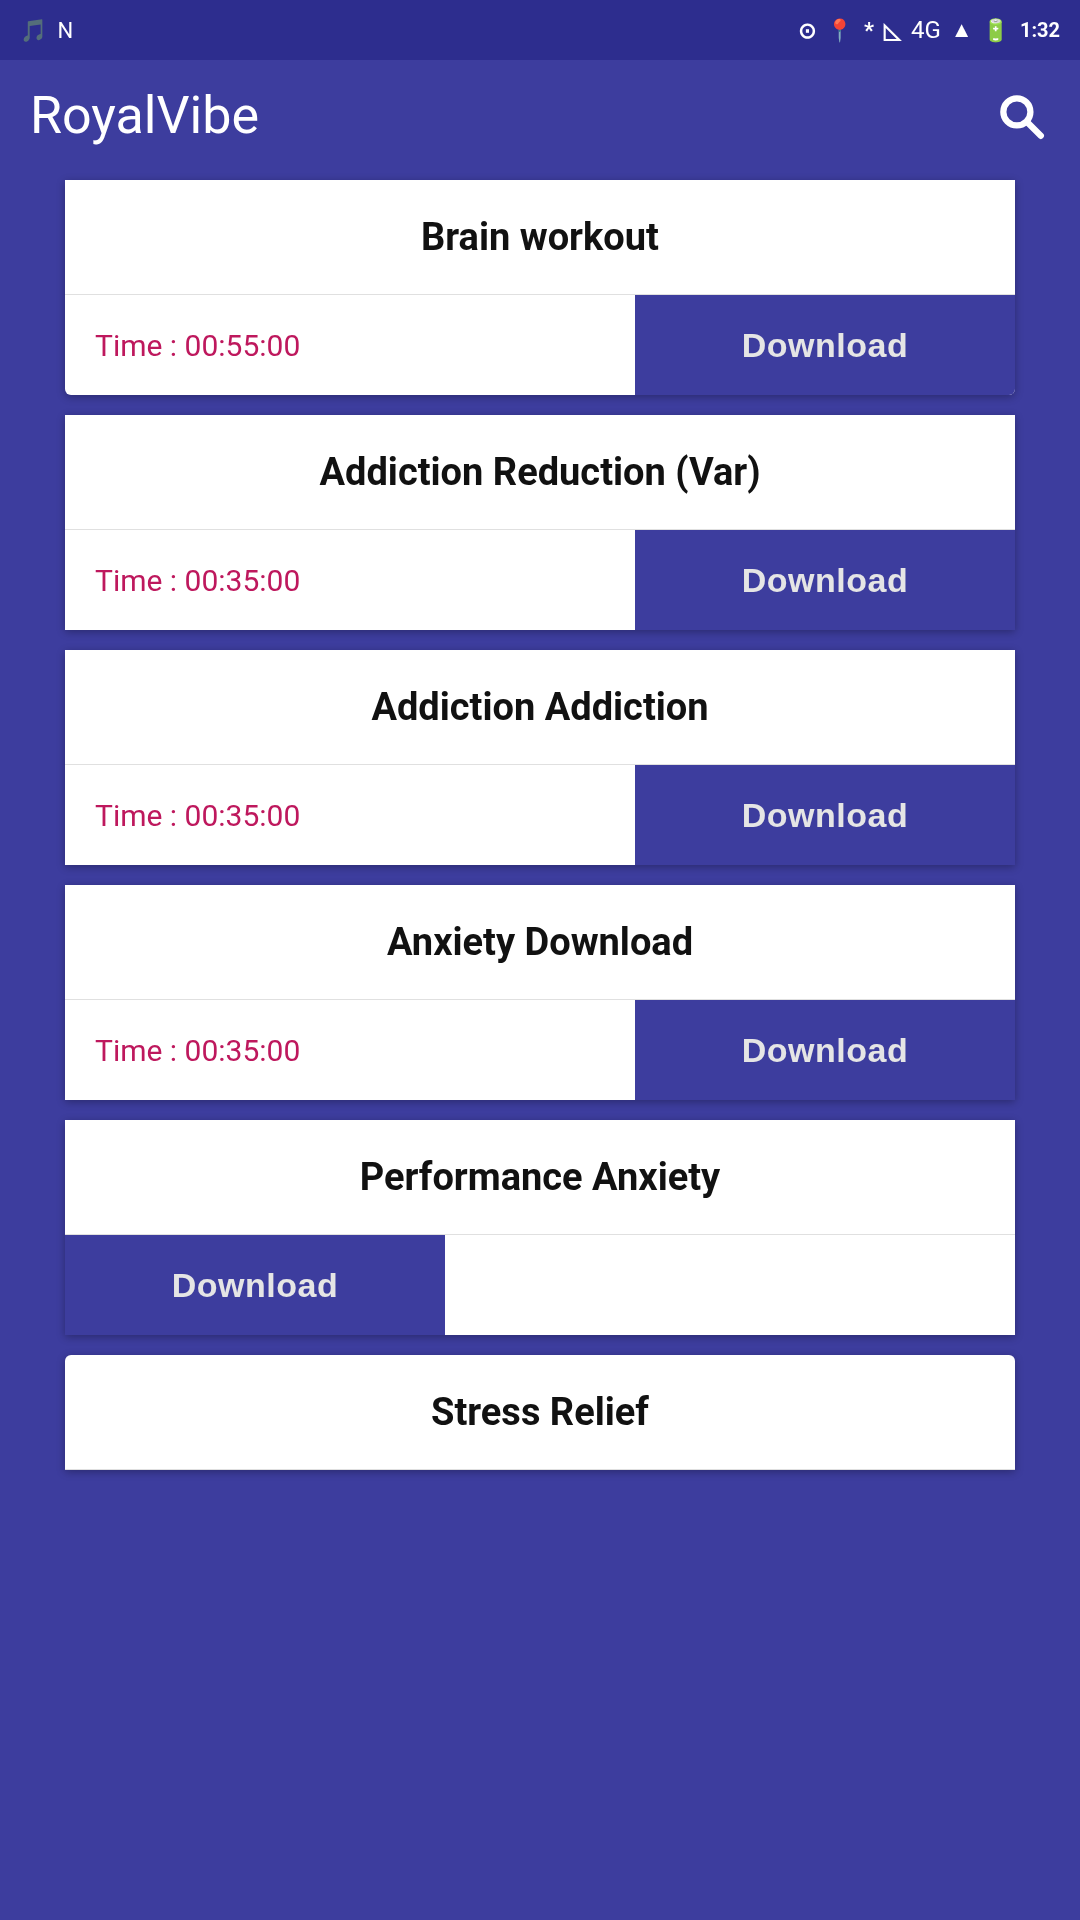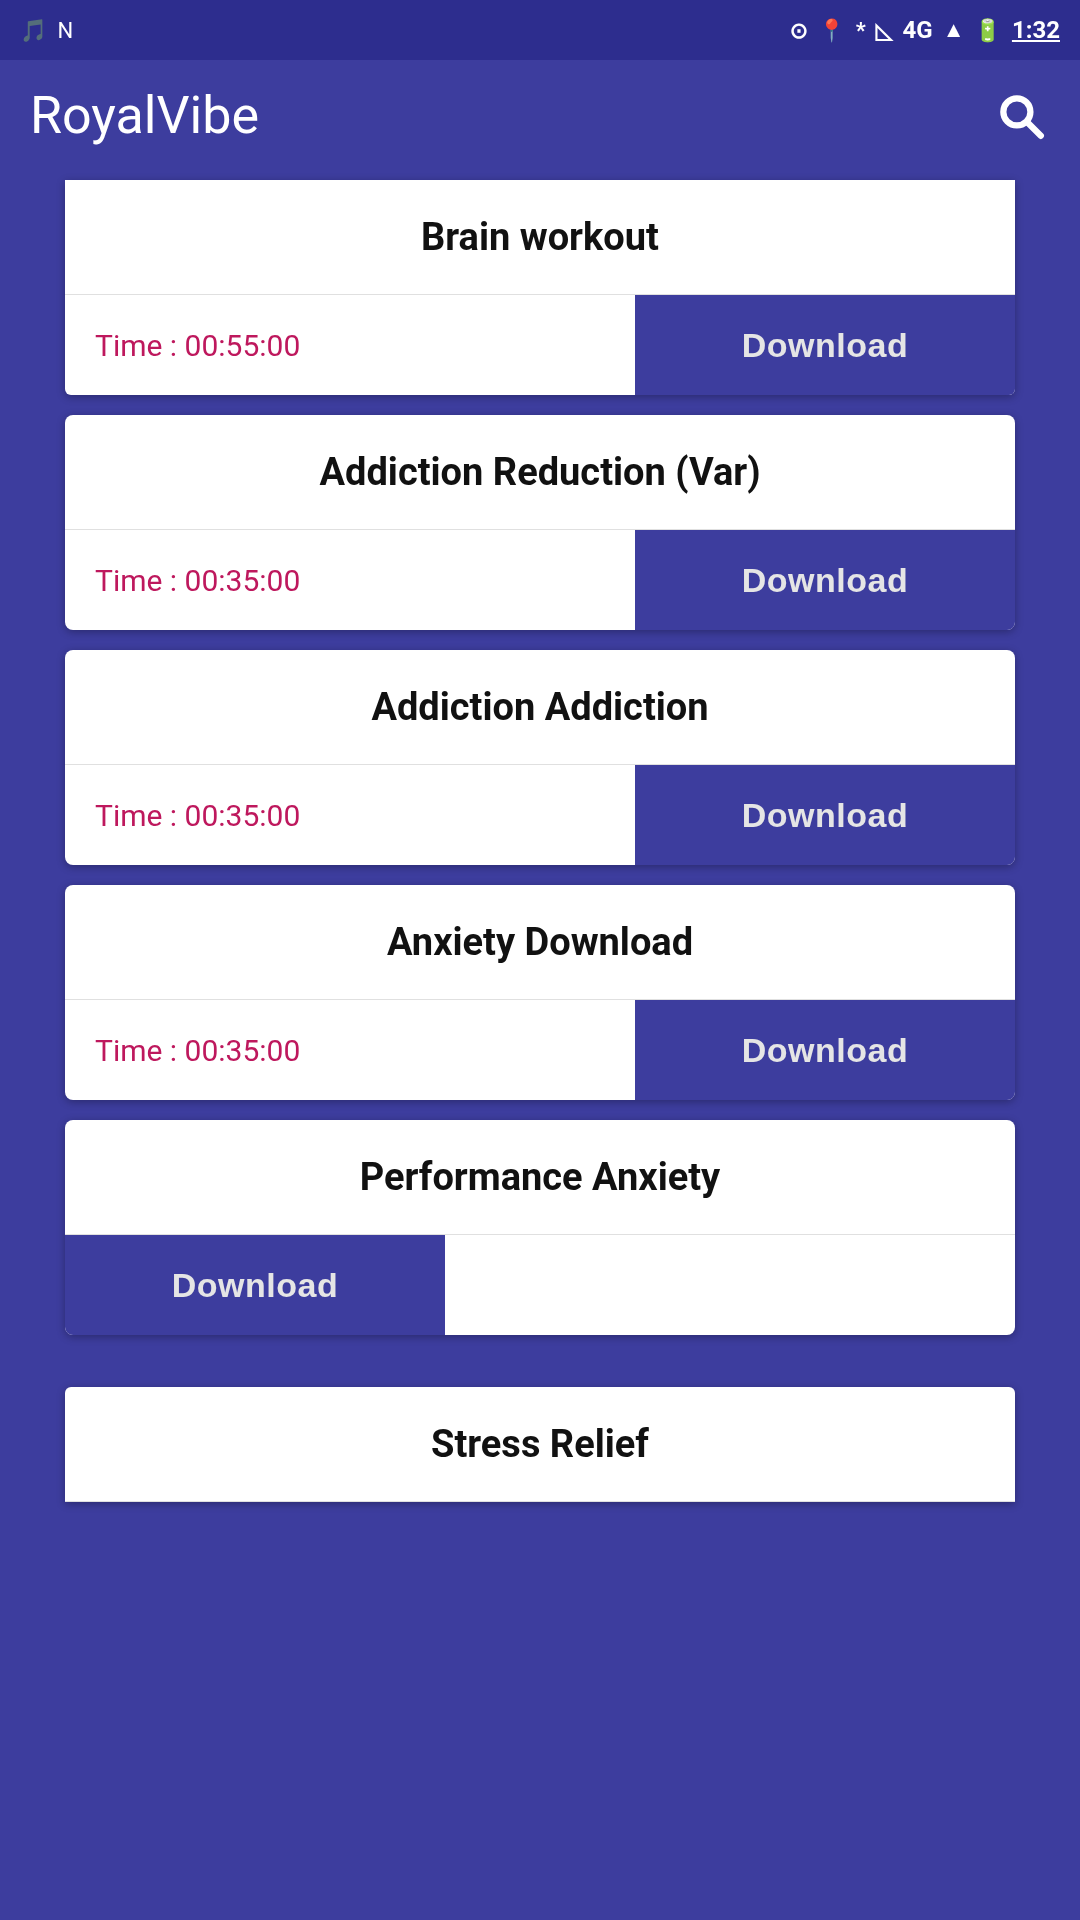--- a/index.html
+++ b/index.html
@@ -90,21 +90,21 @@
       display: flex;
       flex-direction: column;
       gap: 0;
     }
 
     
     .track-card {
       width: 950px;
       margin: 0 auto 20px auto;
       background-color: #ffffff;
-      border-radius: 8px;
+      border-radius: 0;
       overflow: hidden;
       box-shadow: 0 2px 8px rgba(0,0,0,0.3);
     }
 
     .track-title-row {
       width: 100%;
       padding: 35px 36px;
       text-align: center;
       border-bottom: 1px solid #e0e0e0;
     }
@@ -157,24 +157,24 @@
 <div class="status-bar">
   <div class="status-left">
     <span class="status-icon">🎵</span>
     <span class="status-icon">N</span>
   </div>
   <div class="status-right">
     <span style="font-size:22px;">⊙</span>
     <span style="font-size:22px;">📍</span>
     <span style="font-size:22px;">*</span>
     <span style="font-size:22px;">◺</span>
-    <span style="font-size:24px; font-weight:bold;">4G</span>
+    <span style="font-size:24px; font-weight:normal;">4G</span>
     <span style="font-size:22px;">▲</span>
     <span style="font-size:22px;">🔋</span>
-    <span style="font-size:24px; font-weight:bold;text-decoration:underline;">1:32</span>
+    <span style="font-size:20px; font-weight:bold;">1:32</span>
   </div>
 </div>
 
 <div class="app-bar">
   <span class="app-title">RoyalVibe</span>
   <div class="search-icon-btn">
     <svg viewBox="0 0 24 24">
       <circle cx="10.5" cy="10.5" r="6.5"></circle>
       <line x1="15.5" y1="15.5" x2="22" y2="22" stroke-linecap="round"></line>
     </svg>
@@ -225,19 +225,19 @@
 
   <div class="track-card">
     <div class="track-title-row">
       <span class="track-title">Performance Anxiety</span>
     </div>
     <div class="track-info-row">
       <button class="track-download-btn">Download</button>
     </div>
   </div>
 
-  <div class="track-card" style="margin-bottom:0; border-radius:6px 6px 0 0; overflow:visible;margin-top:32px;">
+  <div class="track-card" style="margin-bottom:0; border-radius:6px 6px 0 0; overflow:visible;">
     <div class="track-title-row">
       <span class="track-title">Stress Relief</span>
     </div>
   </div>
 
 </div>
 
 </body></html>

